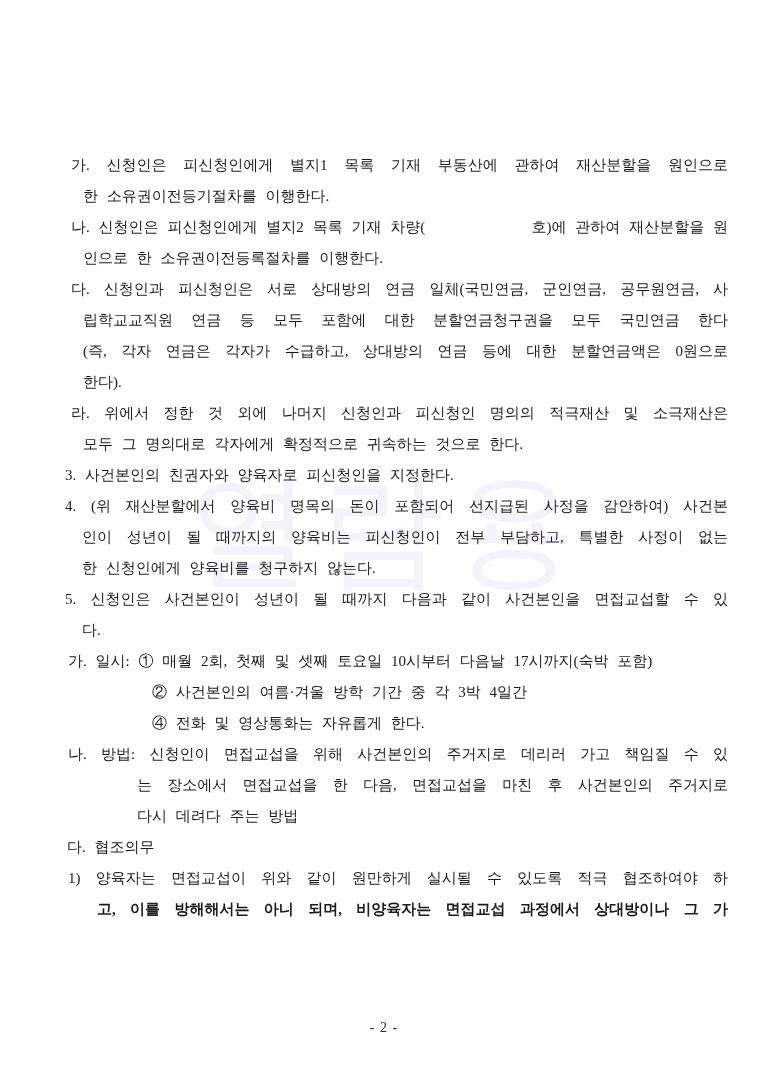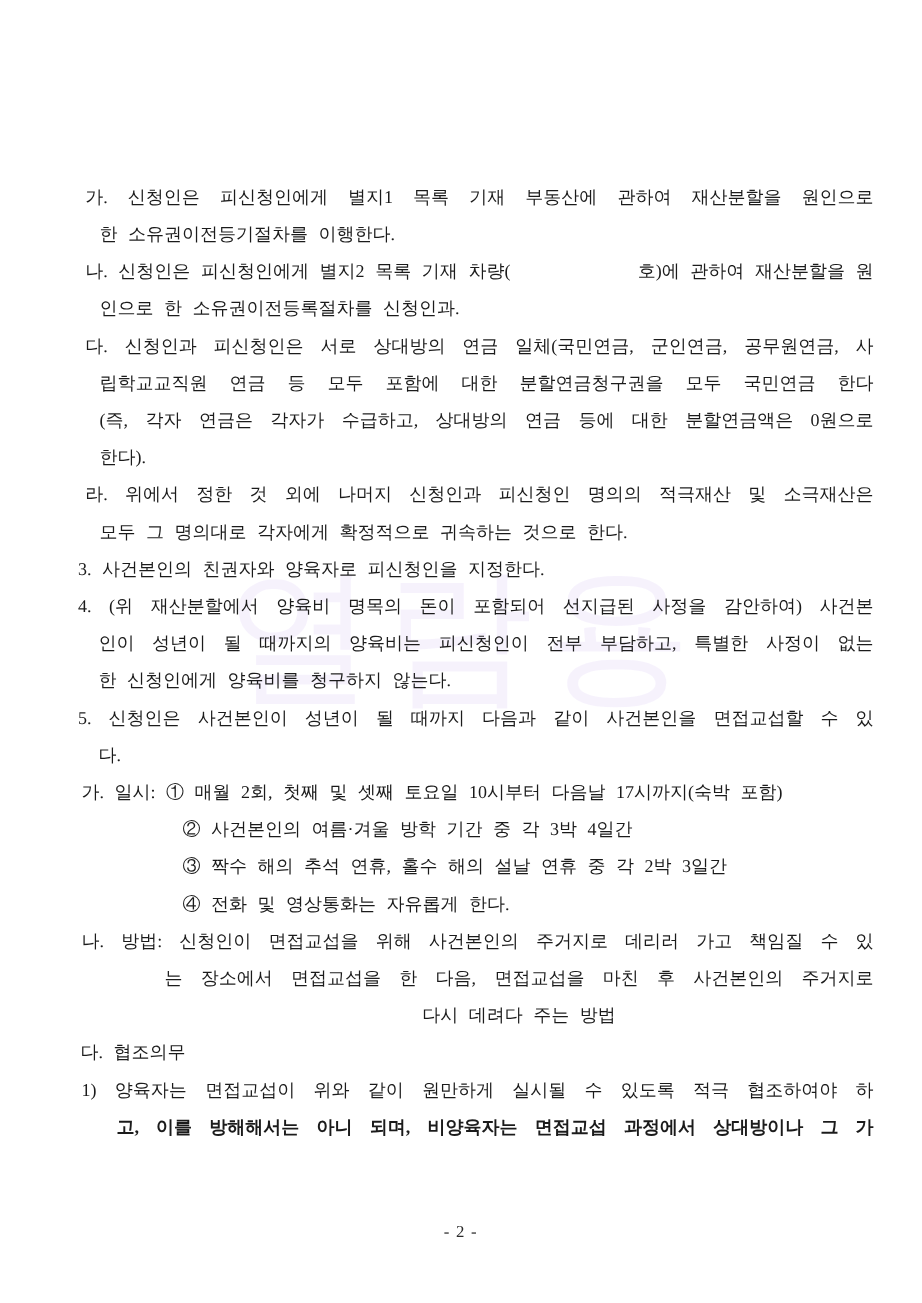--- a/index.html
+++ b/index.html
@@ -34,21 +34,21 @@
     text-align-last: justify;
     word-spacing: normal;
   }
   .ml65  { margin-left: 65px; }
   .ml67  { margin-left: 67px; }
   .ml68  { margin-left: 68px; }
   .ml71  { margin-left: 71px; }
   .ml82  { margin-left: 82px; }
   .ml83  { margin-left: 83px; }
   .ml97  { margin-left: 97px; font-weight: bold; }
-  .ml137 { margin-left: 137px; text-align: center; }
+  .ml137 { margin-left: 137px; }
   .ml152 { margin-left: 152px; }
   .watermark {
     position: absolute;
     left: 188px;
     top: 448px;
     font-size: 124px;
     letter-spacing: 8px;
     color: #6d28d9;
     opacity: 0.055;
     pointer-events: none;
@@ -67,36 +67,35 @@
 </style>
 </head>
 <body>
 
 <div class="watermark">열람용</div>
 
 <div class="doc">
   <div class="line j ml71">가. 신청인은 피신청인에게 별지1 목록 기재 부동산에 관하여 재산분할을 원인으로</div>
   <div class="line ml83">한 소유권이전등기절차를 이행한다.</div>
   <div class="line j ml71">나. 신청인은 피신청인에게 별지2 목록 기재 차량(&nbsp;&nbsp;&nbsp;&nbsp;&nbsp;&nbsp;&nbsp;&nbsp;&nbsp;&nbsp;&nbsp;&nbsp;호)에 관하여 재산분할을 원</div>
-  <div class="line ml83">인으로 한 소유권이전등록절차를 신청인과.</div>
+  <div class="line ml83">인으로 한 소유권이전등록절차를 이행한다.</div>
   <div class="line j ml71">다. 신청인과 피신청인은 서로 상대방의 연금 일체(국민연금, 군인연금, 공무원연금, 사</div>
   <div class="line j ml83">립학교교직원 연금 등 모두 포함에 대한 분할연금청구권을 모두 국민연금 한다</div>
   <div class="line j ml83">(즉, 각자 연금은 각자가 수급하고, 상대방의 연금 등에 대한 분할연금액은 0원으로</div>
   <div class="line ml83">한다).</div>
   <div class="line j ml71">라. 위에서 정한 것 외에 나머지 신청인과 피신청인 명의의 적극재산 및 소극재산은</div>
   <div class="line ml83">모두 그 명의대로 각자에게 확정적으로 귀속하는 것으로 한다.</div>
   <div class="line ml65">3. 사건본인의 친권자와 양육자로 피신청인을 지정한다.</div>
   <div class="line j ml65">4. (위 재산분할에서 양육비 명목의 돈이 포함되어 선지급된 사정을 감안하여) 사건본</div>
   <div class="line j ml82">인이 성년이 될 때까지의 양육비는 피신청인이 전부 부담하고, 특별한 사정이 없는</div>
   <div class="line ml82">한 신청인에게 양육비를 청구하지 않는다.</div>
   <div class="line j ml65">5. 신청인은 사건본인이 성년이 될 때까지 다음과 같이 사건본인을 면접교섭할 수 있</div>
   <div class="line ml82">다.</div>
   <div class="line ml68">가. 일시: ① 매월 2회, 첫째 및 셋째 토요일 10시부터 다음날 17시까지(숙박 포함)</div>
   <div class="line ml152">② 사건본인의 여름·겨울 방학 기간 중 각 3박 4일간</div>
-  <div class="line ml152">③ 짝수 해의 추석 연휴, 홀수 해의 설날 연휴 중 각 2박 3일간</div>
   <div class="line ml152">④ 전화 및 영상통화는 자유롭게 한다.</div>
   <div class="line j ml68">나. 방법: 신청인이 면접교섭을 위해 사건본인의 주거지로 데리러 가고 책임질 수 있</div>
   <div class="line j ml137">는 장소에서 면접교섭을 한 다음, 면접교섭을 마친 후 사건본인의 주거지로</div>
   <div class="line ml137">다시 데려다 주는 방법</div>
   <div class="line ml67">다. 협조의무</div>
   <div class="line j ml68">1) 양육자는 면접교섭이 위와 같이 원만하게 실시될 수 있도록 적극 협조하여야 하</div>
   <div class="line j ml97">고, 이를 방해해서는 아니 되며, 비양육자는 면접교섭 과정에서 상대방이나 그 가</div>
 </div>
 
 <div class="pagenum">- 2 -</div>

